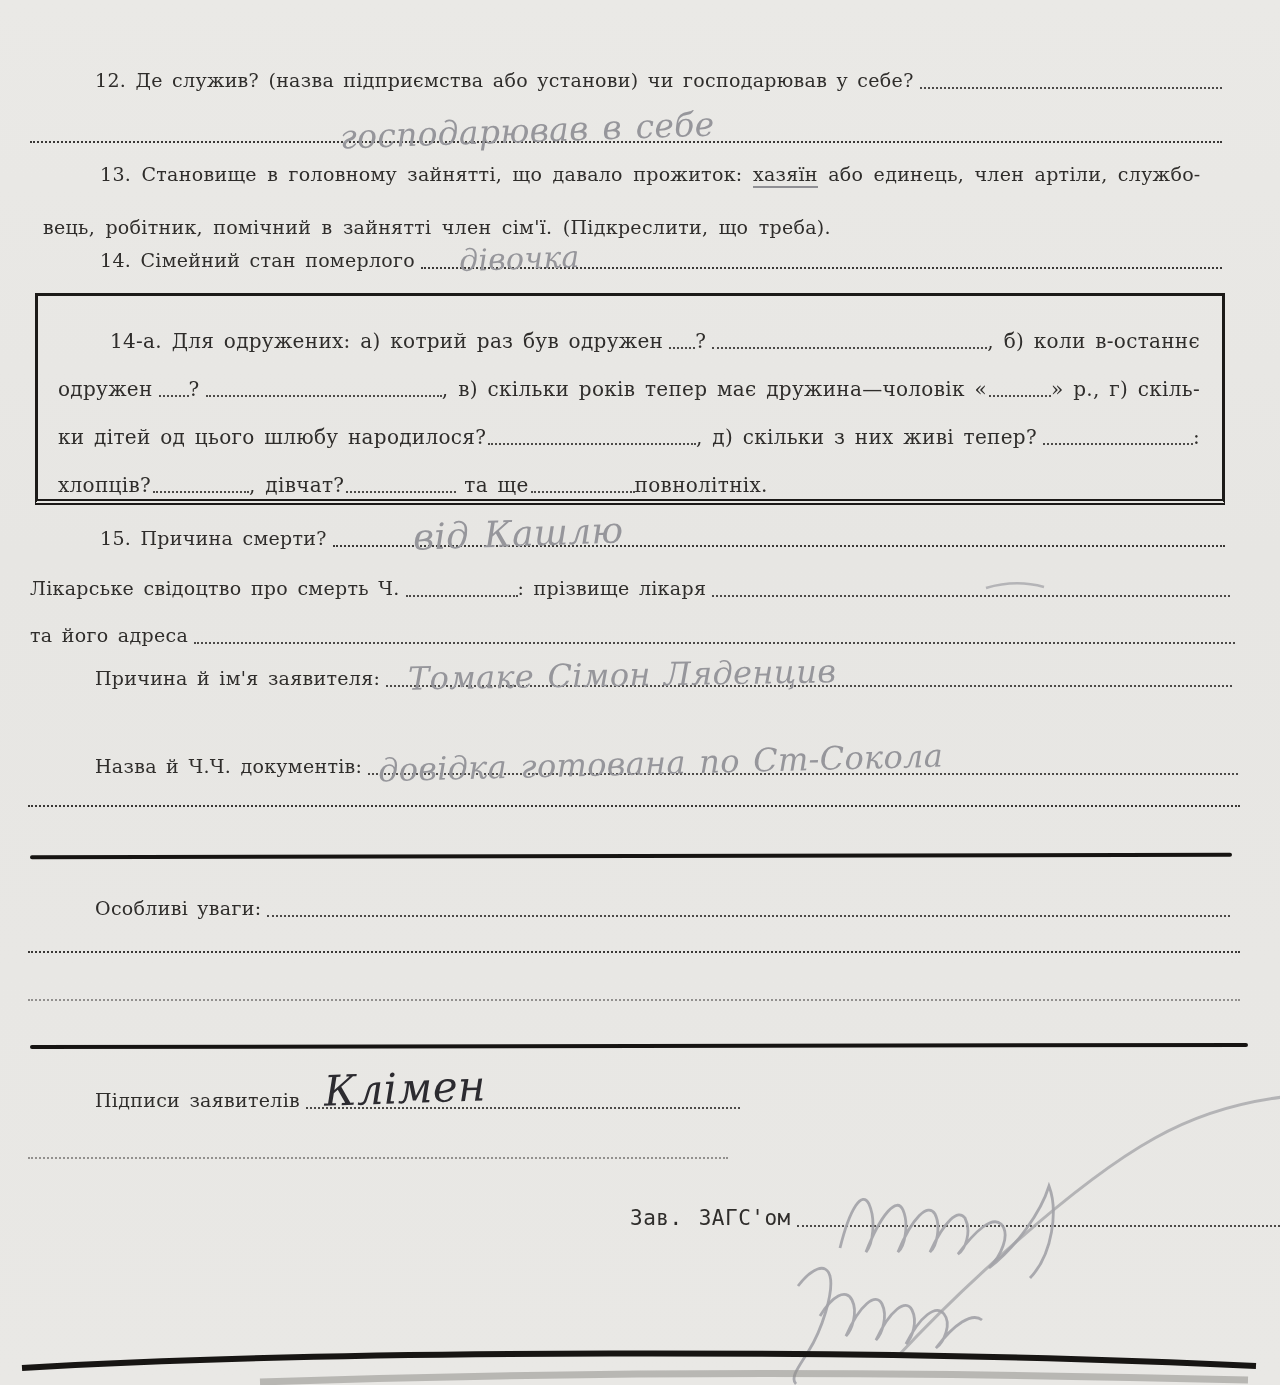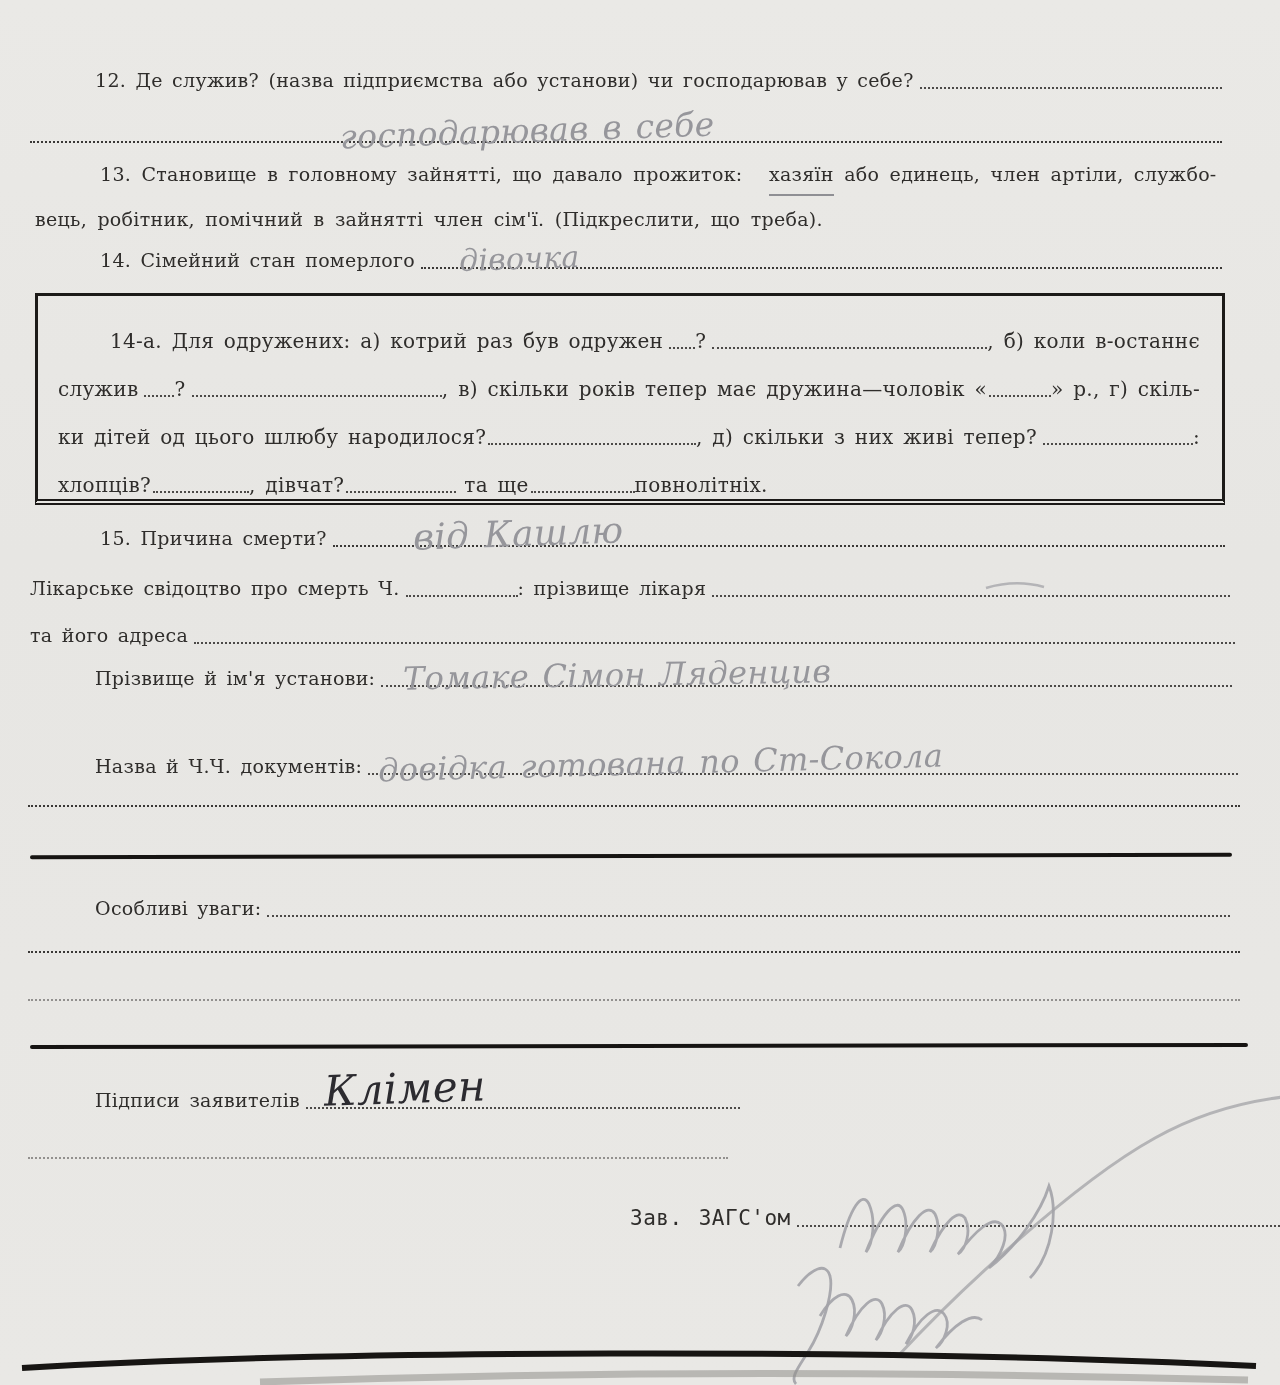--- a/index.html
+++ b/index.html
@@ -38,21 +38,21 @@
     position:absolute;
     bottom:-9px;
     font-family:"DejaVu Serif","Liberation Serif",serif;
     font-style:italic;
     color:#96969b;
     white-space:nowrap;
     pointer-events:none;
   }
   .hw.ink{color:#2c2b30;}
   .para{position:absolute;font-size:19px;letter-spacing:.3px;word-spacing:4px;line-height:1.2;}
-  .uline{border-bottom:2px solid #8f8f94;padding-bottom:9px;margin-left:16px;}
+  .uline{border-bottom:2px solid #8f8f94;padding-bottom:1px;}
   .qbox{
     position:absolute;
     left:35px;top:293px;
     width:1190px;height:212px;
     border:3px solid #1c1a18;
     border-bottom:6px double #1c1a18;
     box-sizing:border-box;
     padding:34px 22px 0 20px;
   }
   .boxline{display:flex;align-items:flex-end;margin-bottom:25px;font-size:20px;letter-spacing:.3px;word-spacing:3px;white-space:nowrap;}
@@ -74,39 +74,39 @@
     <span class="lbl">12. Де служив? (назва підприємства  або установи) чи господарював у себе?</span>
     <span class="dots"></span>
   </div>
   <div class="row" style="left:30px;top:120px;right:58px;height:26px">
     <span class="dots dense" style="margin-left:0">
       <span class="hw" style="left:310px;font-size:33px;transform:rotate(-2deg)">господарював  в себе</span>
     </span>
   </div>
 
   <p class="para" style="left:100px;top:163px;width:1120px;margin:0"><span>13. Становище в головному зайнятті, що давало прожиток: </span><span class="uline">хазяїн</span><span> або единець, член артіли, службо-</span></p>
-  <p class="para" style="left:35px;top:208px;width:1150px;margin:0">вець, робітник, помічний в зайнятті член сім'ї. (Підкреслити, що треба).</p>
+  <p class="para" style="left:35px;top:208px;width:1150px;margin:8px">вець, робітник, помічний в зайнятті член сім'ї. (Підкреслити, що треба).</p>
 
   <div class="row" style="left:100px;top:250px;right:58px">
     <span class="lbl">14. Сімейний  стан  померлого</span>
     <span class="dots dense">
       <span class="hw" style="left:38px;font-size:30px;transform:rotate(-2deg)">дівочка</span>
     </span>
   </div>
 
   <div class="qbox">
     <div class="boxline indent">
       <span class="lbl">14-а. Для одружених: а) котрий раз був одружен</span>
       <span class="dots fixed" style="width:26px"></span>
       <span class="lbl">?</span>
       <span class="dots"></span>
       <span class="lbl">, б) коли в-останнє</span>
     </div>
     <div class="boxline">
-      <span class="lbl">служив</span>
+      <span class="lbl">одружен</span>
       <span class="dots fixed" style="width:30px"></span>
       <span class="lbl">?</span>
       <span class="dots"></span>
       <span class="lbl">, в) скільки років  тепер має дружина—чоловік «</span>
       <span class="dots fixed tight" style="width:62px"></span>
       <span class="lbl">» р., г) скіль-</span>
     </div>
     <div class="boxline">
       <span class="lbl">ки дітей од цього шлюбу народилося?</span>
       <span class="dots tight"></span>
@@ -138,21 +138,21 @@
     <span class="dots"></span>
   </div>
   <div class="row" style="left:30px;top:578px;right:50px">
     <span class="lbl">Лікарське свідоцтво про смерть Ч.</span>
     <span class="dots fixed" style="width:112px"></span>
     <span class="lbl">: прізвище лікаря</span>
     <span class="dots"></span>
   </div>
 
   <div class="row" style="left:95px;top:668px;right:48px">
-    <span class="lbl">Прізвище  й  ім'я  установи:</span>
+    <span class="lbl">Причина  й  ім'я  заявителя:</span>
     <span class="dots">
       <span class="hw" style="left:22px;font-size:32px;transform:rotate(-1deg)">Томаке  Сімон  Ляденцив</span>
     </span>
   </div>
   <div class="row" style="left:95px;top:756px;right:42px">
     <span class="lbl">Назва й Ч.Ч. документів:</span>
     <span class="dots">
       <span class="hw" style="left:10px;font-size:32px;transform:rotate(-1.5deg)">довідка  готована  по  Ст-Сокола</span>
     </span>
   </div>

